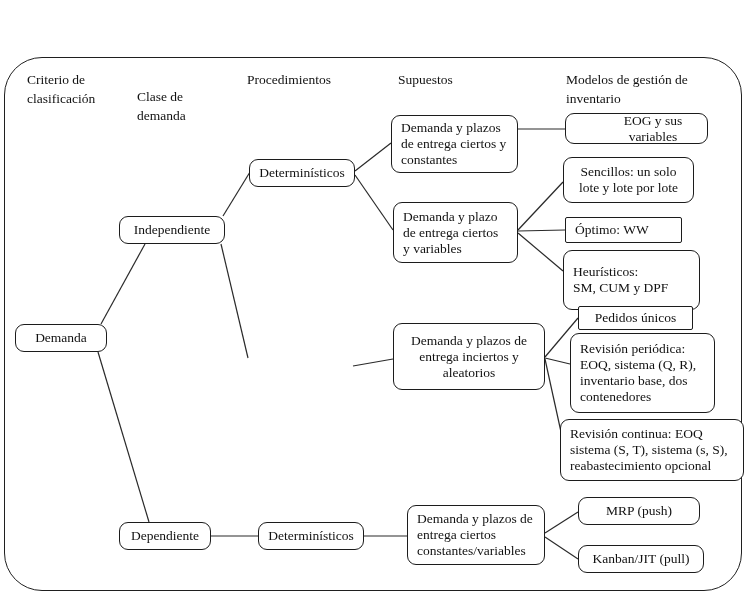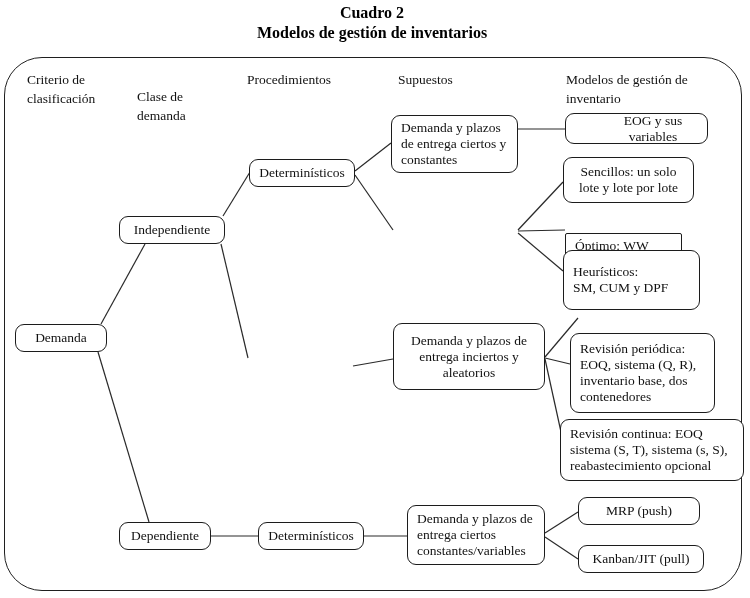--- a/index.html
+++ b/index.html
@@ -19,31 +19,27 @@
   }
   .edges-svg{position:absolute;left:0;top:0;z-index:1;}
   .node{
     position:absolute;z-index:2;box-sizing:border-box;
     border:1.4px solid #1c1c1c;border-radius:9px;background:#fff;
     display:flex;align-items:center;
     font-size:13.5px;line-height:16px;white-space:pre-line;
   }
   .c{justify-content:center;text-align:center;padding:1px 3px;}
   .l{justify-content:flex-start;text-align:left;padding:1px 4px 1px 9px;}
-  .sq{border-radius:2px;margin-top:16px;}
+  .sq{border-radius:2px;}
 </style>
 </head>
 <body>
 
 <div class="stage">
 
-  <div class="title-block">
-    <div class="title-line">Cuadro 2</div>
-    <div class="title-line">Modelos de gestión de inventarios</div>
-  </div>
 
   <div class="frame"></div>
 
   <div class="col-header" style="left:27px;top:70px;width:110px;">Criterio de
 clasificación</div>
   <div class="col-header" style="left:137px;top:70px;width:100px;margin-top:17px;">Clase de
 demanda</div>
   <div class="col-header" style="left:247px;top:70px;width:130px;">Procedimientos</div>
   <div class="col-header" style="left:398px;top:70px;width:110px;">Supuestos</div>
   <div class="col-header" style="left:566px;top:70px;width:165px;">Modelos de gestión de
@@ -72,33 +68,37 @@
 
   <div class="node c" style="left:15px;top:324px;width:92px;height:28px;">Demanda</div>
   <div class="node c" style="left:119px;top:216px;width:106px;height:28px;">Independiente</div>
   <div class="node c" style="left:119px;top:522px;width:92px;height:28px;">Dependiente</div>
   <div class="node c" style="left:249px;top:159px;width:106px;height:28px;">Determinísticos</div>
   <div class="node c" style="left:258px;top:522px;width:106px;height:28px;">Determinísticos</div>
 
   <div class="node l" style="left:391px;top:115px;width:127px;height:58px;">Demanda y plazos
 de entrega ciertos y
 constantes</div>
+  <div class="node l" style="left:393px;top:202px;width:125px;height:61px;">Demanda y plazo
+de entrega ciertos
+y variables</div>
   <div class="node c" style="left:393px;top:323px;width:152px;height:67px;">Demanda y plazos de
 entrega inciertos y
 aleatorios</div>
   <div class="node l" style="left:407px;top:505px;width:138px;height:60px;">Demanda y plazos de
 entrega ciertos
 constantes/variables</div>
 
   <div class="node c" style="left:565px;top:113px;width:143px;height:31px;padding-left:36px;">EOG y sus variables</div>
   <div class="node c" style="left:563px;top:157px;width:131px;height:46px;">Sencillos: un solo
 lote y lote por lote</div>
   <div class="node l sq" style="left:565px;top:217px;width:117px;height:26px;">Óptimo: WW</div>
   <div class="node l" style="left:563px;top:250px;width:137px;height:60px;">Heurísticos:
 SM, CUM y DPF</div>
+  <div class="node c sq" style="left:578px;top:306px;width:115px;height:24px;">Pedidos únicos</div>
   <div class="node l" style="left:560px;top:419px;width:184px;height:62px;">Revisión continua: EOQ
 sistema  (S, T), sistema (s, S),
 reabastecimiento opcional</div>
   <div class="node l" style="left:570px;top:333px;width:145px;height:80px;">Revisión periódica:
 EOQ, sistema (Q, R),
 inventario base,  dos
 contenedores</div>
   <div class="node c" style="left:578px;top:497px;width:122px;height:28px;">MRP (push)</div>
   <div class="node c" style="left:578px;top:545px;width:126px;height:28px;">Kanban/JIT (pull)</div>
 

